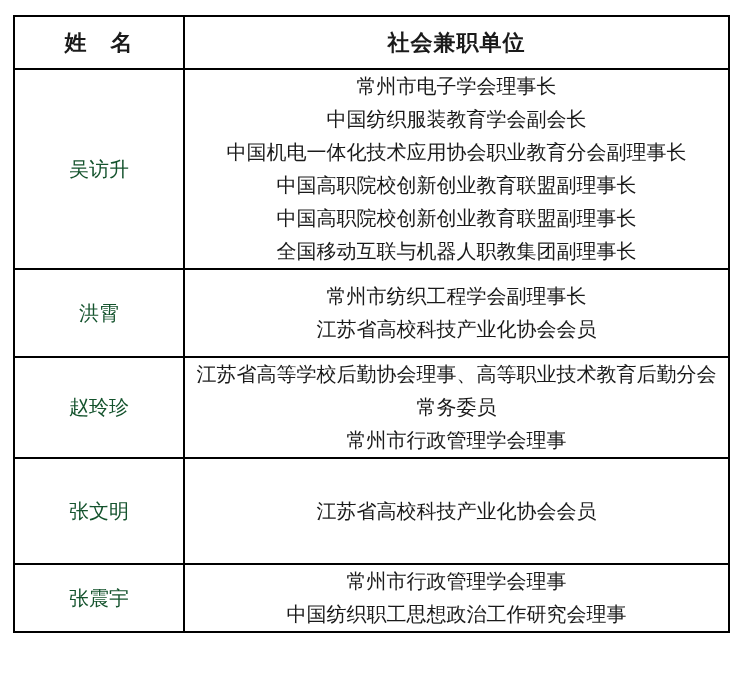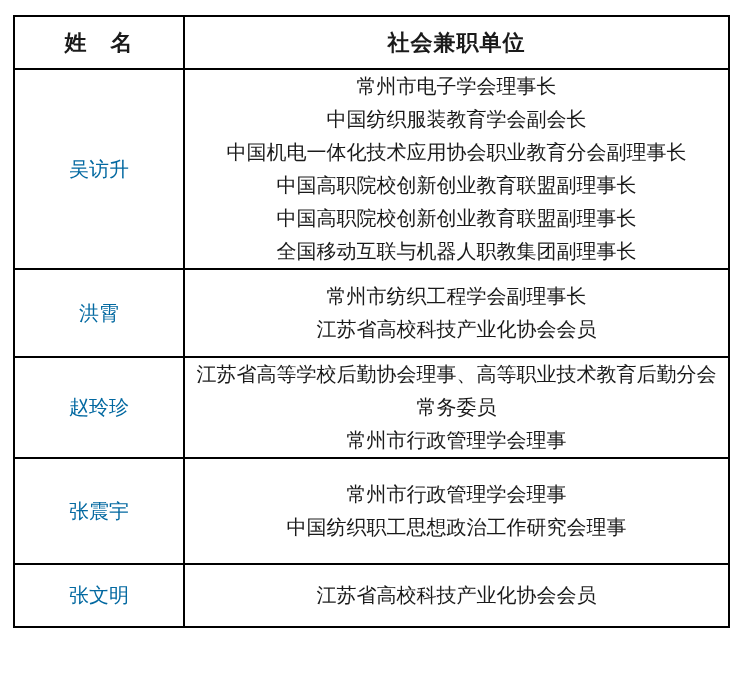--- a/index.html
+++ b/index.html
@@ -45,21 +45,21 @@
   tbody tr:nth-child(5) { height: 63px; }
   tbody tr:nth-child(6) { height: 87px; }
   th.header-cell {
     font-size: 22px;
     font-weight: bold;
     color: #1a1a1a;
     letter-spacing: 1px;
   }
   td.name-cell {
     font-size: 20px;
-    color: #0369a1;
+    color: #14532d;
   }
   td.positions-cell {
     font-size: 20px;
     color: #1a1a1a;
     padding: 2px 8px;
   }
   .position-line {
     display: block;
     line-height: 33px;
     white-space: nowrap;
@@ -102,27 +102,27 @@
         </tr>
         <tr>
           <td class="name-cell">赵玲珍</td>
           <td class="positions-cell">
             <span class="position-line">江苏省高等学校后勤协会理事、高等职业技术教育后勤分会</span>
             <span class="position-line">常务委员</span>
             <span class="position-line">常州市行政管理学会理事</span>
           </td>
         </tr>
         <tr>
+          <td class="name-cell">张文明</td>
+          <td class="positions-cell">
+            <span class="position-line">江苏省高校科技产业化协会会员</span>
+          </td>
+        </tr>
+        <tr>
           <td class="name-cell">张震宇</td>
           <td class="positions-cell">
             <span class="position-line">常州市行政管理学会理事</span>
             <span class="position-line">中国纺织职工思想政治工作研究会理事</span>
-          </td>
-        </tr>
-        <tr>
-          <td class="name-cell">张文明</td>
-          <td class="positions-cell">
-            <span class="position-line">江苏省高校科技产业化协会会员</span>
           </td>
         </tr>
       </tbody>
   </table>
 </div>
 
 </body></html>

